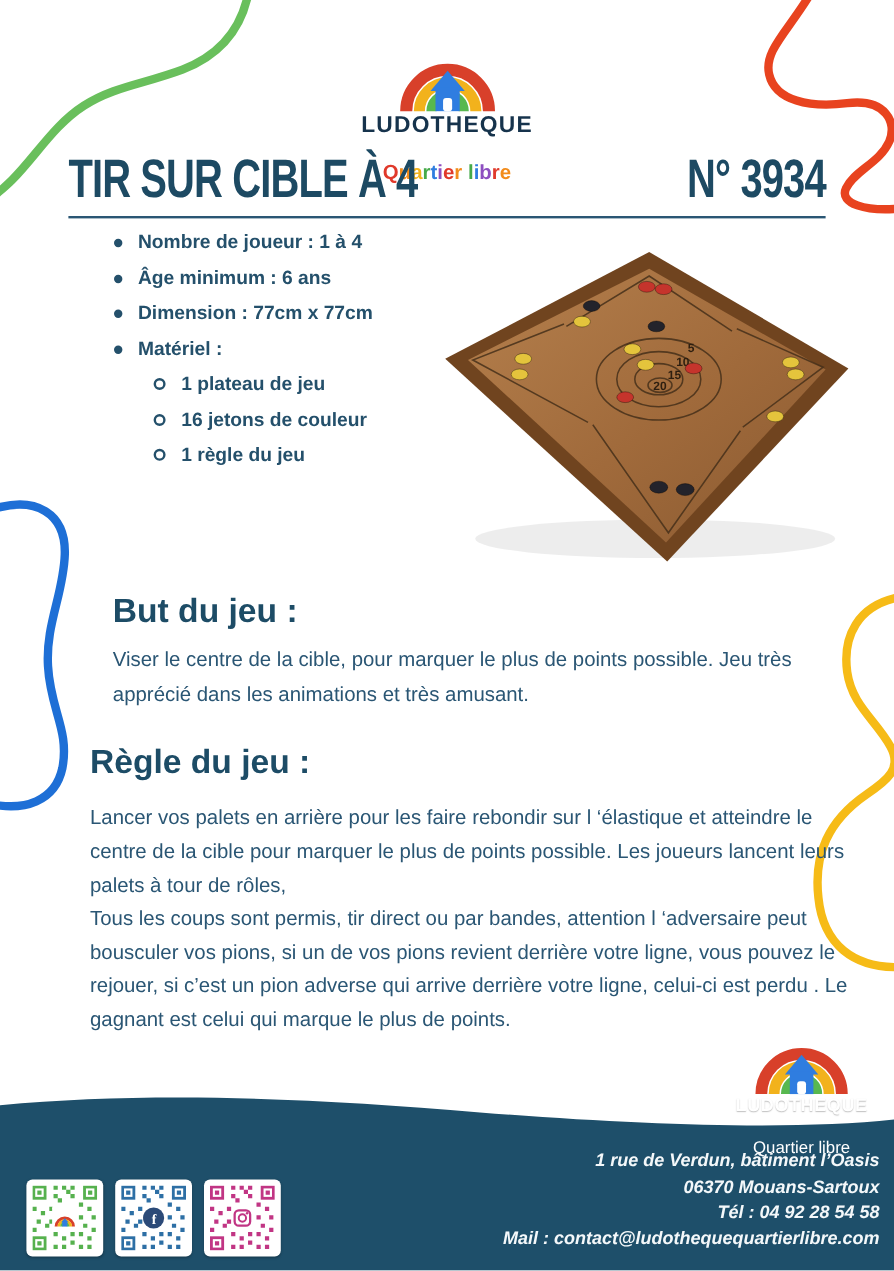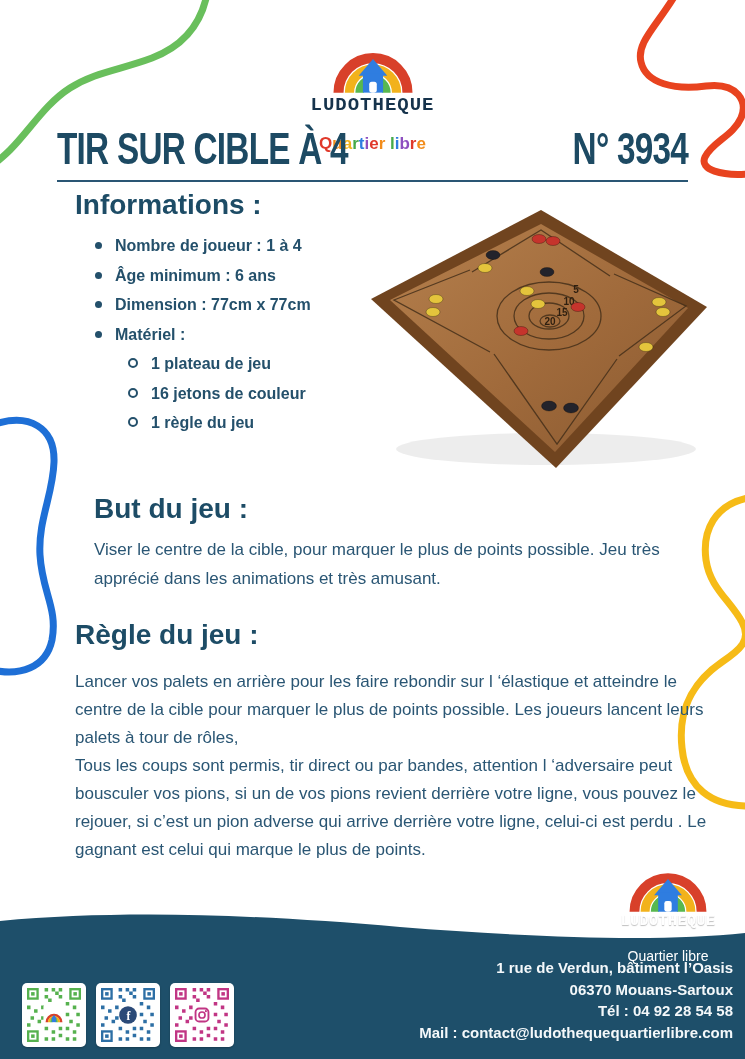--- a/index.html
+++ b/index.html
@@ -4,21 +4,21 @@
 <style>
   html,body{margin:0;padding:0;background:#fff;}
   .page{position:relative;width:745px;height:1059px;background:#fff;overflow:hidden;
         font-family:"Liberation Sans",sans-serif;color:#2a5674;}
   svg{display:block;}
   .deco{position:absolute;inset:0;pointer-events:none;}
 
   
   .top-logo{position:absolute;left:0;right:0;top:22px;text-align:center;}
   .top-logo .rainbow{width:88px;height:74px;margin:0 auto;}
-  .logo-name{font-size:19px;font-weight:700;letter-spacing:1px;color:#16334c;margin-top:-2px;font-family:Liberation Mono, monospace;}
+  .logo-name{font-size:19px;font-weight:700;letter-spacing:1px;color:#16334c;margin-top:-2px;}
   .logo-sub{font-size:17px;font-weight:700;margin-top:18px;}
 
   
   .title-row{position:absolute;left:57px;right:57px;top:126px;display:flex;
              justify-content:space-between;align-items:flex-start;}
   .doc-title,.doc-number{font-size:45px;line-height:46px;font-weight:700;color:#1d4a63;
              letter-spacing:-1px;display:inline-block;transform:scaleX(.74);}
   .doc-title{transform-origin:left center;}
   .doc-number{transform-origin:right center;}
   .divider{position:absolute;left:57px;right:57px;top:180px;border-top:2px solid #2a5674;}
@@ -40,21 +40,21 @@
 
   
   .board{position:absolute;left:366px;top:194px;width:344px;height:288px;}
 
   
   .footer-wave{position:absolute;left:0;bottom:0;width:745px;height:154px;}
   .qr-row{position:absolute;left:22px;top:983px;display:flex;gap:10px;}
   .qr-card{width:64px;height:64px;background:#fff;border-radius:5px;display:flex;
            align-items:center;justify-content:center;box-shadow:0 1px 2px rgba(0,0,0,.25);}
   .contact{position:absolute;right:12px;top:957px;text-align:right;color:#f4f8fa;
-           font-size:15px;line-height:21.5px;font-weight:700;}
+           font-size:15px;line-height:21.5px;font-weight:700;font-style:italic;}
   .foot-logo{position:absolute;left:610px;top:843px;width:116px;text-align:center;}
   .foot-logo .rainbow{width:86px;height:72px;margin:0 auto;}
   .foot-logo .logo-name{color:#fff;font-size:15px;letter-spacing:.5px;text-shadow:0 1px 1px rgba(0,0,0,.25);}
   .foot-logo .logo-sub{color:#fff;font-size:14px;font-weight:400;}
 </style>
 </head>
 <body>
 
 <div class="page">
 
@@ -78,21 +78,20 @@
     <div class="logo-sub"><span style="color: rgb(224, 57, 43);">Q</span><span style="color: rgb(242, 140, 27);">u</span><span style="color: rgb(242, 179, 28);">a</span><span style="color: rgb(70, 170, 74);">r</span><span style="color: rgb(47, 125, 224);">t</span><span style="color: rgb(141, 79, 192);">i</span><span style="color: rgb(224, 57, 43);">e</span><span style="color: rgb(242, 140, 27);">r</span><span> </span><span style="color: rgb(70, 170, 74);">l</span><span style="color: rgb(47, 125, 224);">i</span><span style="color: rgb(141, 79, 192);">b</span><span style="color: rgb(224, 57, 43);">r</span><span style="color: rgb(242, 140, 27);">e</span></div>
   </div>
 
   <div class="title-row">
     <span class="doc-title">TIR SUR CIBLE À 4</span>
     <span class="doc-number">N° 3934</span>
   </div>
   <div class="divider"></div>
 
   <div class="section" id="info-section">
-    <h2>Informations :</h2>
     <div class="bli">
         <span class="dot"></span>
         <span class="btxt">Nombre de joueur : 1 à 4</span>
       </div>
     <div class="bli">
         <span class="dot"></span>
         <span class="btxt">Âge minimum : 6 ans</span>
       </div>
     <div class="bli">
         <span class="dot"></span>

